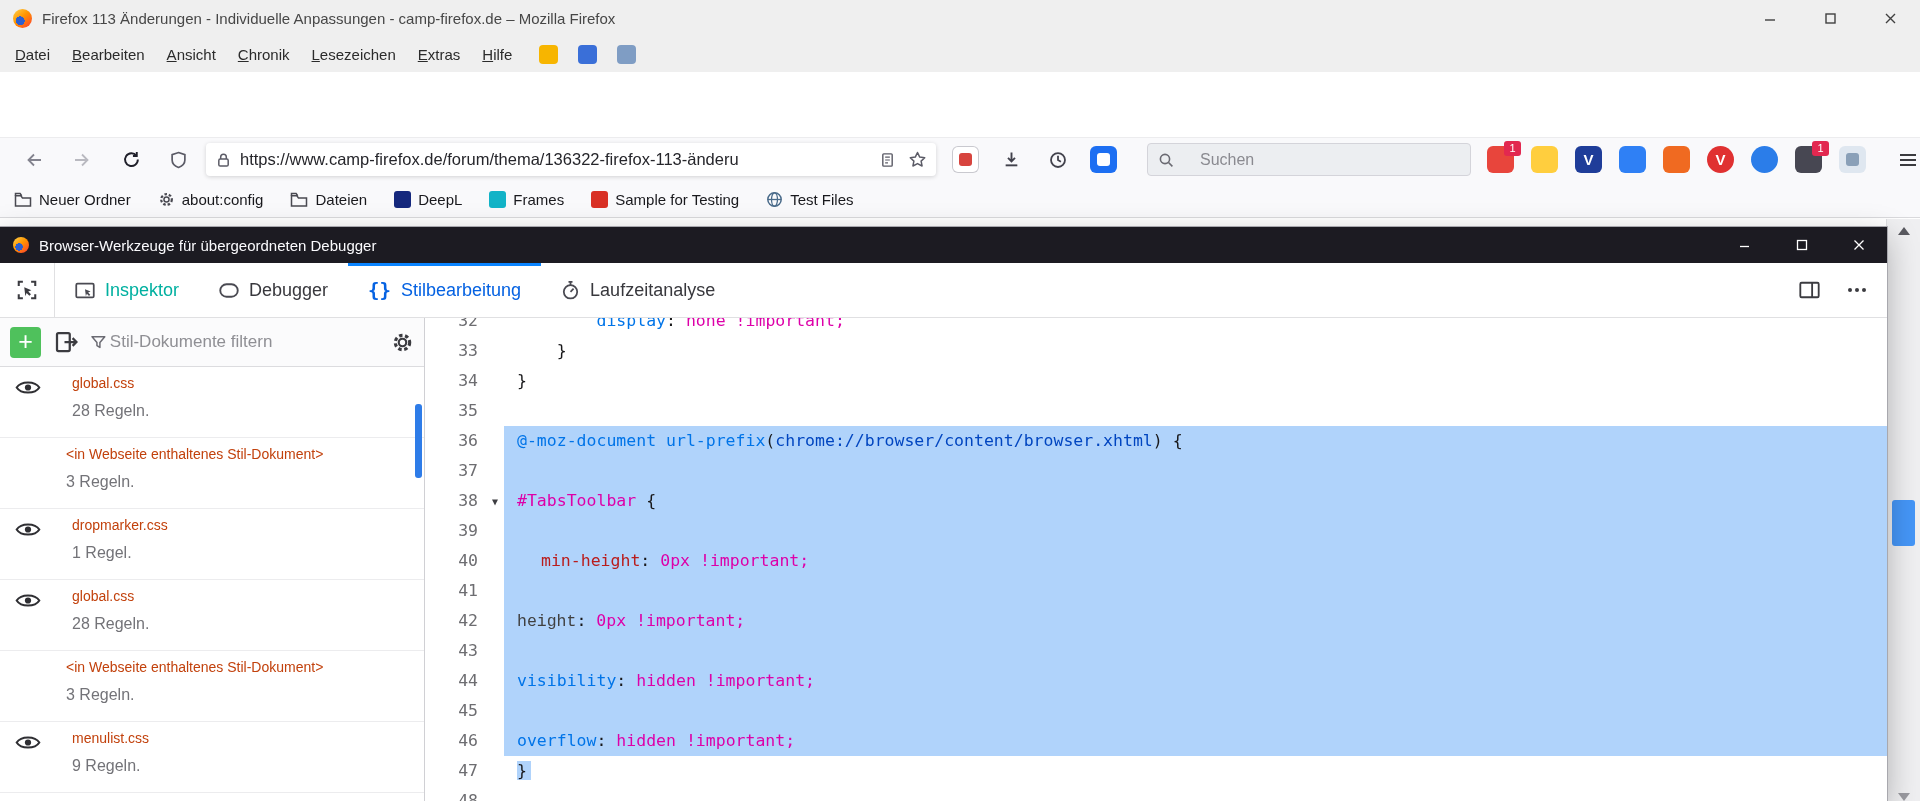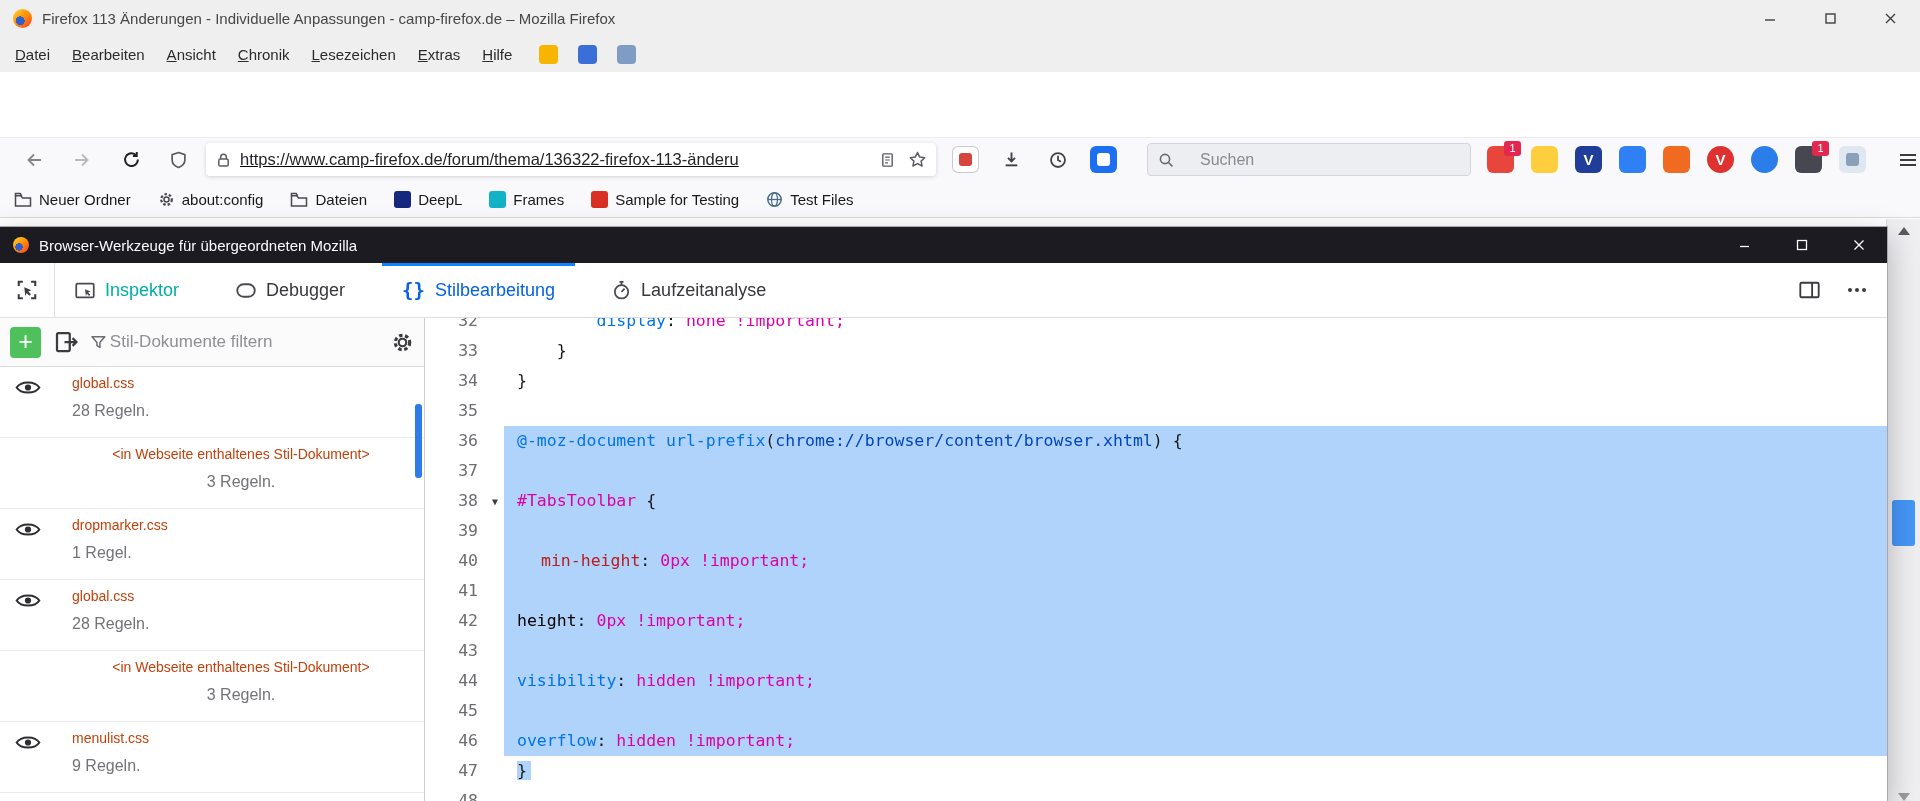--- a/index.html
+++ b/index.html
@@ -16,21 +16,21 @@
   .win-controls{position:absolute;right:0;top:0;height:100%;display:flex;}
   .win-btn{width:60px;height:100%;display:flex;align-items:center;justify-content:center;}
   .menubar{position:absolute;left:0;top:37px;right:0;height:35px;background:#efefef;display:flex;align-items:center;padding-left:4px;font-size:15px;color:#2b2b2b;}
   .menu-item{padding:0 11px;cursor:default;}
   .menubar-icons{display:flex;gap:20px;margin-left:16px;align-items:center;}
   .mb-icon{width:19px;height:19px;border-radius:4px;display:inline-block;}
   .whiteband{position:absolute;left:0;top:72px;right:0;height:65px;background:#ffffff;}
 
   .navbar{position:absolute;left:0;top:137px;right:0;height:44px;background:#f9f9fb;border-top:1px solid #ececee;display:flex;align-items:center;padding-left:10px;box-sizing:border-box;}
   .nav-btn{width:48px;height:36px;display:flex;align-items:center;justify-content:center;flex:none;}
-  .urlbar{margin-left:4px;width:730px;height:33px;background:#fff;border-radius:4px;box-shadow:0 1px 4px rgba(0,0,0,.16);display:flex;align-items:center;padding:0 10px;box-sizing:border-box;flex:none;text-decoration:underline;}
+  .urlbar{margin-left:4px;width:730px;height:33px;background:#fff;border-radius:4px;box-shadow:0 1px 4px rgba(0,0,0,.16);display:flex;align-items:center;padding:0 10px;box-sizing:border-box;flex:none;}
   .url-text{flex:1;margin-left:9px;font-size:16.5px;color:#26262b;white-space:nowrap;overflow:hidden;}
   .ext-cluster{display:flex;align-items:center;gap:17px;margin-left:16px;flex:none;}
   .ext{position:relative;width:27px;height:27px;border-radius:6px;display:flex;align-items:center;justify-content:center;flex:none;}
   .ext.round{border-radius:50%;}
   .ext.bordered{box-shadow:inset 0 0 0 1px #c9c9cf;}
   .ext-glyph{color:#fff;font-size:15px;font-weight:bold;}
   .ext-fg{width:13px;height:13px;border-radius:3px;}
   .ext-badge{position:absolute;top:-5px;right:-7px;min-width:11px;padding:0 3px;height:15px;line-height:15px;background:#e22850;color:#fff;font-size:11px;border-radius:3px;text-align:center;}
   .searchbar{margin-left:30px;width:324px;height:33px;background:#eceef1;border:1px solid #d4d4da;border-radius:4px;display:flex;align-items:center;padding:0 10px;box-sizing:border-box;flex:none;}
   .searchbar input, .filter input{border:none;outline:none;background:transparent;font-family:"Liberation Sans",sans-serif;}
@@ -52,37 +52,37 @@
   .win-thumb{position:absolute;left:5px;right:5px;top:281px;height:46px;border-radius:3px;background:var(--thumb-blue,#4596f7);}
 
   
   .devtools{position:absolute;left:0;top:227px;width:1887px;height:574px;background:#fff;box-shadow:0 0 0 1px #a8a8ae,0 10px 30px rgba(0,0,0,.28);}
   .dt-titlebar{position:absolute;left:0;top:0;right:0;height:36px;background:var(--dtbar,#1c1b22);display:flex;align-items:center;color:#fbfbfe;font-size:15px;}
   .dt-title-text{margin-left:10px;white-space:nowrap;}
   .dt-controls{position:absolute;right:0;top:0;height:100%;display:flex;}
   .dt-btn{width:57px;height:100%;display:flex;align-items:center;justify-content:center;}
   .dt-toolbar{position:absolute;left:0;top:36px;right:0;height:55px;background:#fff;border-bottom:1px solid #e0e0e2;display:flex;align-items:stretch;box-sizing:border-box;}
   .pick{width:54px;display:flex;align-items:center;justify-content:center;border-right:1px solid #e0e0e2;flex:none;}
-  .dt-tabs{display:flex;align-items:stretch;gap:17px;}
+  .dt-tabs{display:flex;align-items:stretch;}
   .dt-tab{position:relative;display:flex;align-items:center;gap:10px;padding:0 20px;font-size:18px;color:#38383d;cursor:default;}
   .dt-tab.active{color:var(--accent-text,#0562e2);}
   .dt-tab.active::before{content:"";position:absolute;top:0;left:0;right:0;height:3px;background:var(--accent-line,#0a84ff);}
   .braces{font-family:"DejaVu Sans Mono",monospace;font-size:19px;font-weight:bold;}
   .dt-right{margin-left:auto;display:flex;align-items:center;gap:4px;padding-right:8px;}
   .dt-icon-btn{width:44px;height:44px;display:flex;align-items:center;justify-content:center;}
 
   .dt-content{position:absolute;left:0;top:91px;right:0;bottom:0;}
   .sb{position:absolute;left:0;top:0;width:425px;bottom:0;background:#fff;border-right:1px solid #d0d0d4;box-sizing:border-box;}
   .sb-toolbar{height:49px;background:#fbfbfc;border-bottom:1px solid #dcdcdf;display:flex;align-items:center;padding:0 10px;gap:13px;box-sizing:border-box;}
   .add-btn{width:31px;height:31px;background:var(--green,#4fc15c);border-radius:4px;color:#fff;font-size:25px;line-height:29px;text-align:center;flex:none;}
   .filter{flex:1;display:flex;align-items:center;gap:2px;min-width:0;}
   .filter input{font-size:17px;color:#333;width:100%;}
   .filter input::placeholder{color:#8f8f94;}
   .sheet{height:71px;border-bottom:1px solid #ececee;position:relative;padding:8px 8px 0 72px;box-sizing:border-box;}
-  .sheet.no-eye{padding-left:66px;text-align:center;}
+  .sheet.no-eye{padding-left:66px;}
   .sheet-name{font-size:14px;color:#c2410c;white-space:nowrap;overflow:hidden;}
   .sheet-rules{font-size:16px;color:#737378;margin-top:11px;}
   .eye{position:absolute;left:15px;top:12px;}
   .sb-thumb{position:absolute;right:2px;top:86px;width:7px;height:74px;border-radius:3px;background:var(--sb-thumb,#2e7ce8);}
 
   .editor{position:absolute;left:426px;top:0;right:0;bottom:0;overflow:hidden;background:#fff;}
   .code-rows{margin-top:-12px;font-family:"DejaVu Sans Mono",monospace;font-size:16.5px;}
   .crow{display:flex;height:30px;line-height:30px;}
   .gut{width:78px;flex:none;position:relative;color:#6d6d71;text-align:right;padding-right:26px;box-sizing:border-box;background:#fff;}
   .fold{position:absolute;right:6px;top:1px;font-size:10px;color:#3e3e42;}
@@ -296,21 +296,21 @@
     <div class="win-thumb"></div>
     <div class="scroll-arrow" style="bottom:8px;">
         <span class="tri-down"></span>
       </div>
   </div>
 
   <div class="devtools">
 
     <div class="dt-titlebar">
       <div class="fx-logo" style="width:16px;height:16px;"></div>
-      <div class="dt-title-text">Browser-Werkzeuge für übergeordneten Mozilla</div>
+      <div class="dt-title-text">Browser-Werkzeuge für übergeordneten Debugger</div>
       <div class="dt-controls">
         <div class="dt-btn">
           <svg width="13" height="13" viewBox="0 0 13 13">
               <path d="M2 7.5h9" stroke="#ffffff" stroke-width="1.3"></path>
             </svg>
         </div>
         <div class="dt-btn">
           <svg width="12" height="12" viewBox="0 0 12 12">
               <rect x="1.5" y="1.5" width="9" height="9" fill="none" stroke="#ffffff" stroke-width="1.3"></rect>
             </svg>
@@ -494,21 +494,21 @@
             <div class="crow">
               <div class="gut">40</div>
               <div class="cl hl-full"><span style="color: #b91c1c; margin-left: 24px;">min-height</span><span style="color: rgb(24, 24, 26);">: </span><span style="color: rgb(221, 0, 169);">0px !important;</span></div>
             </div>
             <div class="crow">
               <div class="gut">41</div>
               <div class="cl hl-full"></div>
             </div>
             <div class="crow">
               <div class="gut">42</div>
-              <div class="cl hl-full"><span style="color: #000000;">height</span><span style="color: rgb(24, 24, 26);">: </span><span style="color: rgb(221, 0, 169);">0px !important;</span></div>
+              <div class="cl hl-full"><span style="color: #404040; font-family: Liberation Mono, monospace;">height</span><span style="color: rgb(24, 24, 26);">: </span><span style="color: rgb(221, 0, 169);">0px !important;</span></div>
             </div>
             <div class="crow">
               <div class="gut">43</div>
               <div class="cl hl-full"></div>
             </div>
             <div class="crow">
               <div class="gut">44</div>
               <div class="cl hl-full"><span style="color: rgb(0, 116, 232);">visibility</span><span style="color: rgb(24, 24, 26);">: </span><span style="color: rgb(221, 0, 169);">hidden !important;</span></div>
             </div>
             <div class="crow">

